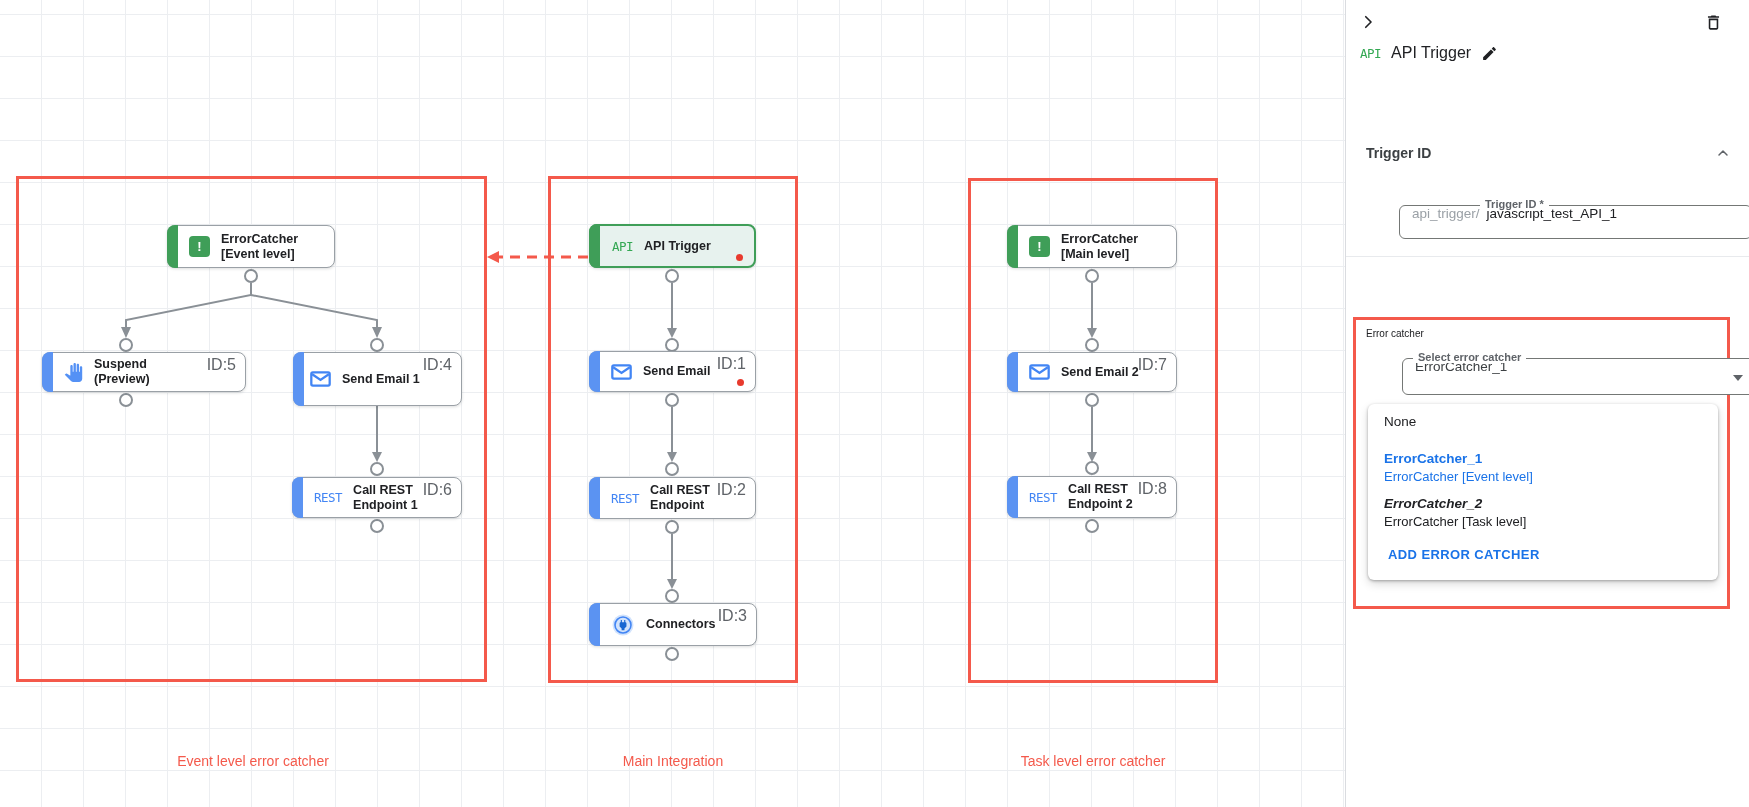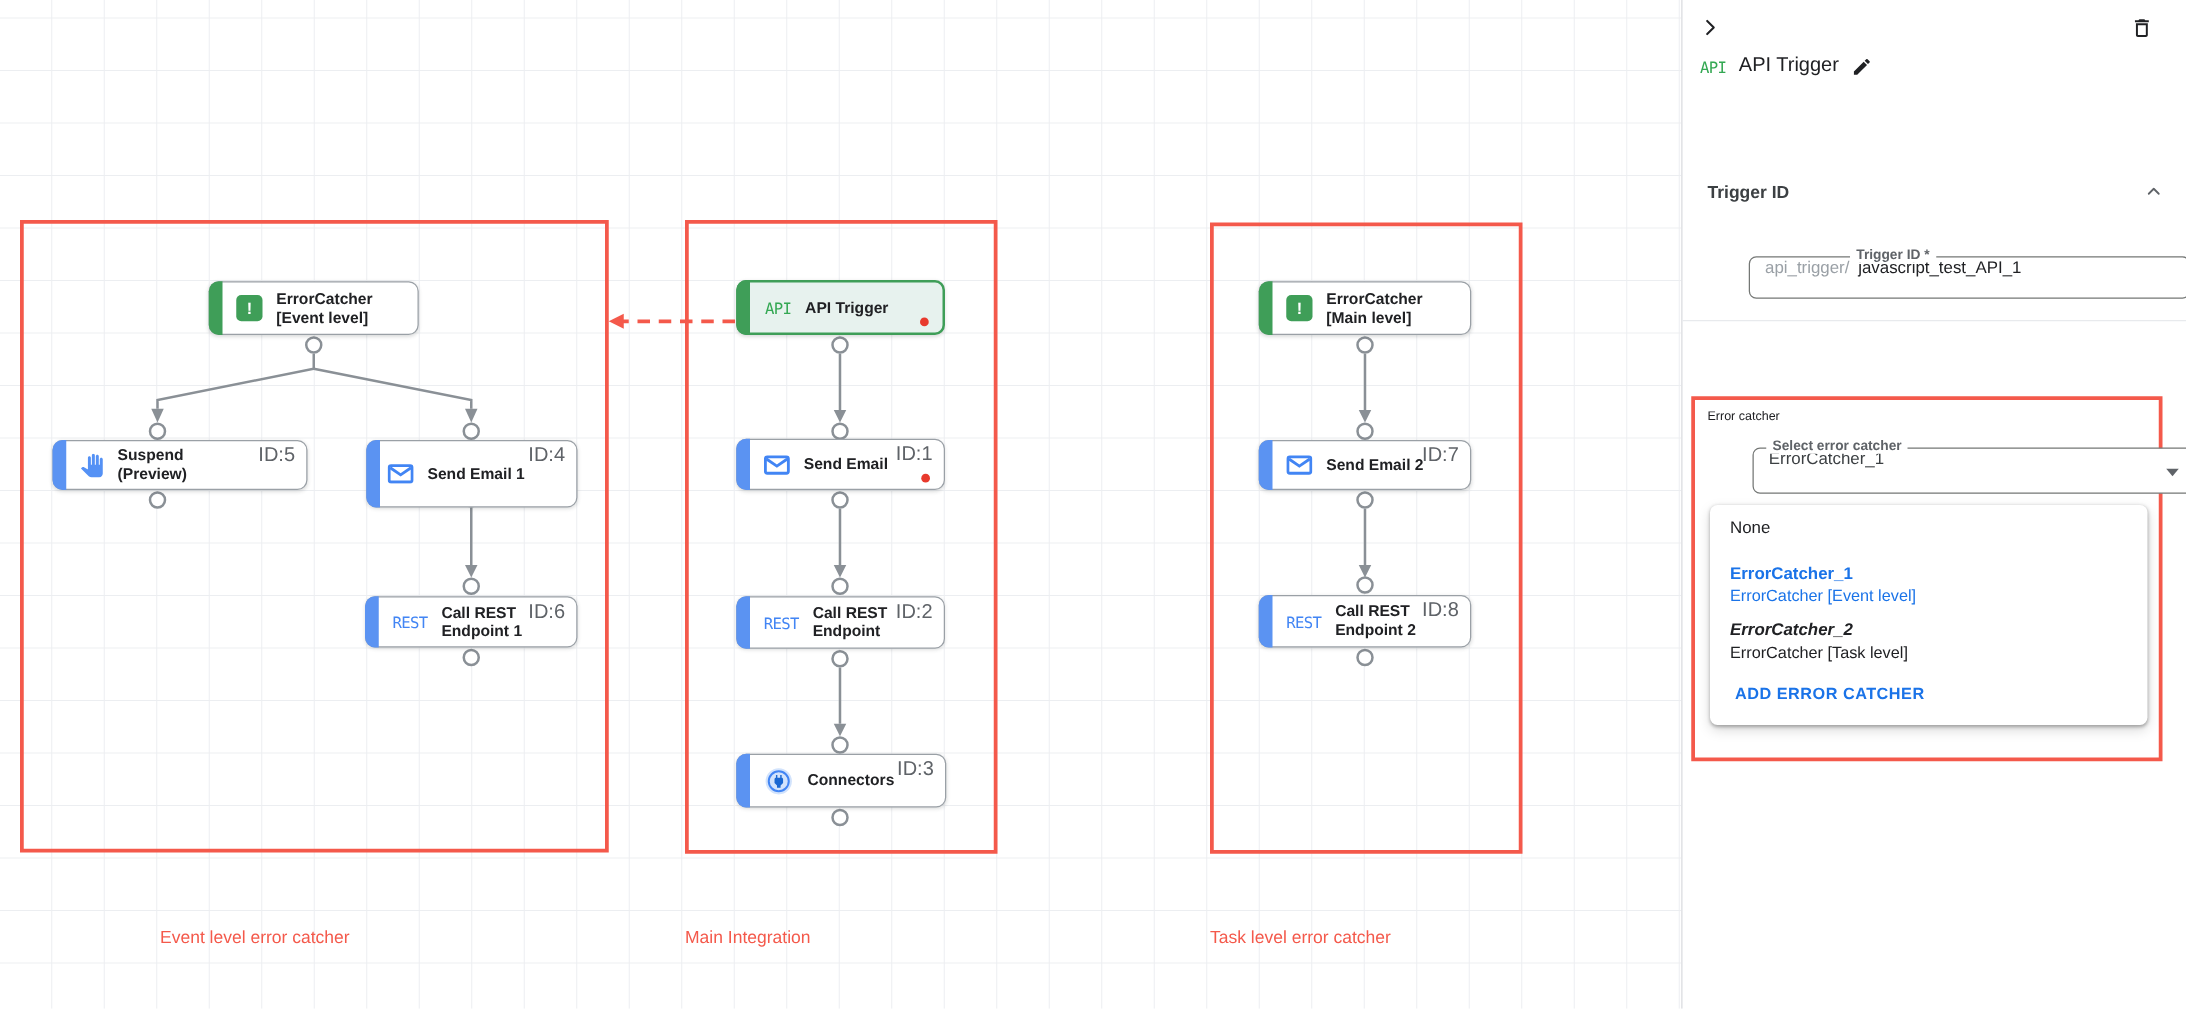--- a/index.html
+++ b/index.html
@@ -11,21 +11,21 @@
   
   .canvas{
     position:absolute;left:0;top:0;width:1345px;height:807px;
     background-image:
       linear-gradient(to right,#eceef1 1px,transparent 1px),
       linear-gradient(to bottom,#eceef1 1px,transparent 1px);
     background-size:42px 42px;background-position:-1px 14px;
   }
   .edges{position:absolute;left:0;top:0;width:1345px;height:807px;}
   .groupbox{position:absolute;border:3px solid #f4594b;background:transparent;}
-  .grouplabel{position:absolute;width:250px;font-size:14px;color:#f4594b;}
+  .grouplabel{position:absolute;width:250px;text-align:center;font-size:14px;color:#f4594b;margin-top:12px;}
   
   .node{
     position:absolute;background:#fff;border:1px solid #9aa0a6;border-radius:8px;
     box-shadow:0 1px 3px rgba(60,64,67,.18);display:flex;align-items:center;
     padding-left:21px;gap:11px;box-sizing:border-box;
   }
   .node .bar{position:absolute;left:-1px;top:-1px;bottom:-1px;width:11px;border-radius:8px 0 0 8px;}
   .bar-blue{background:#5b93f2;}
   .bar-green{background:#3f9e58;}
   .node.selected{border:2px solid #3f9e58;background:#e7f2ee;}

